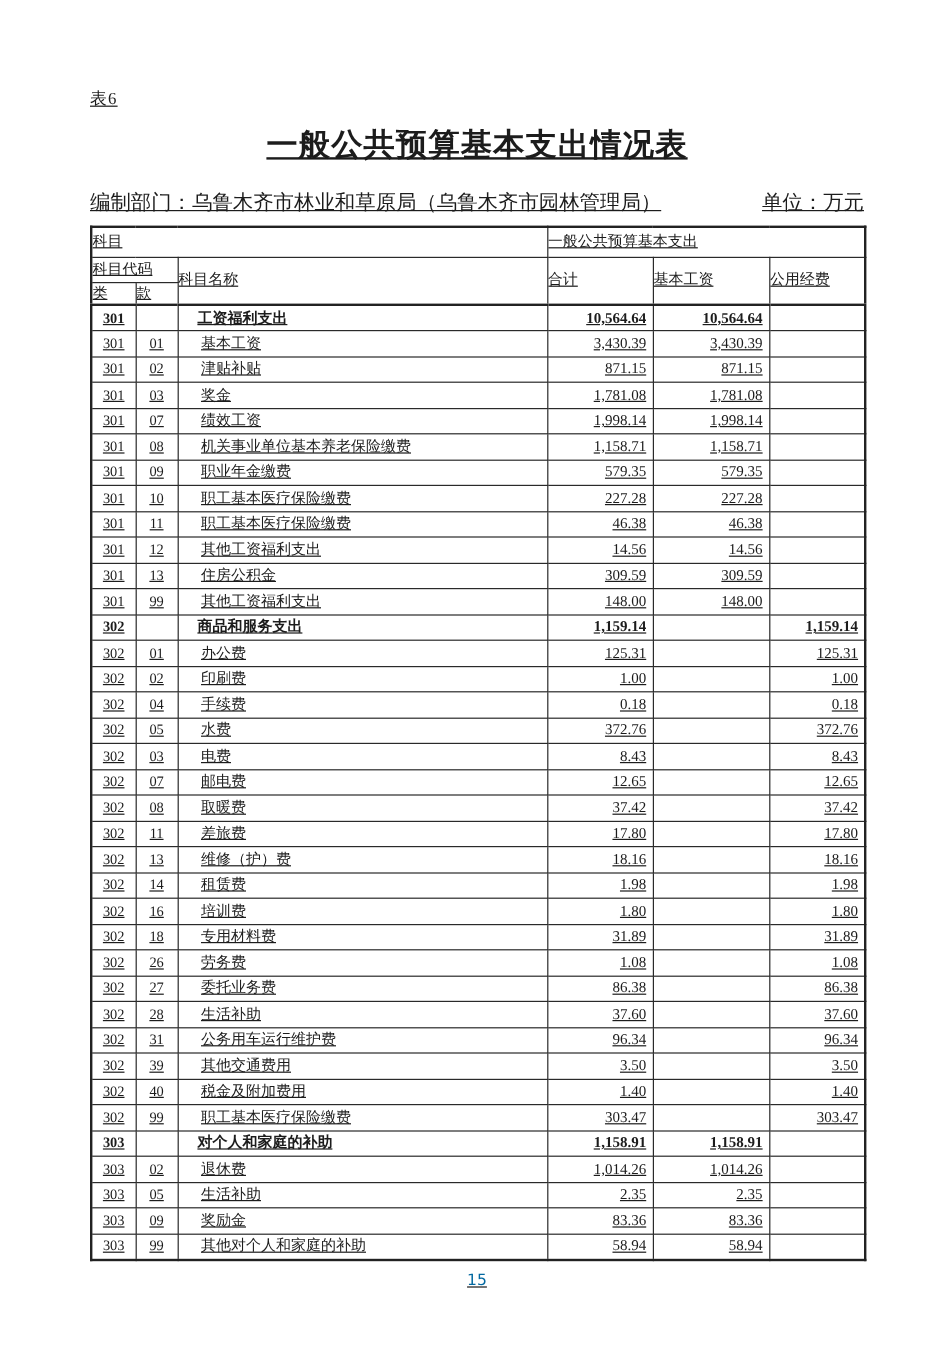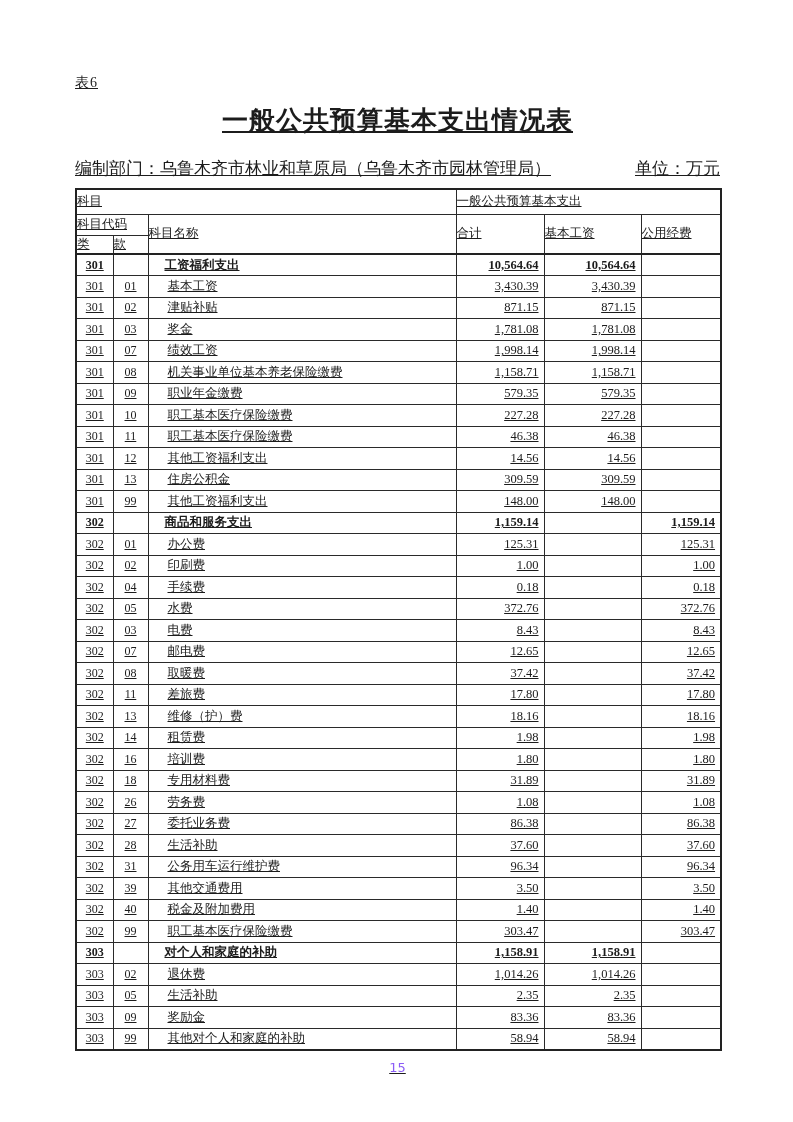--- a/index.html
+++ b/index.html
@@ -61,21 +61,21 @@
   tbody td.c-name { text-align: left; padding-left: 19px; }
   tbody td.c-num  { text-align: right; padding-right: 5px; font-size: 12.5px; }
   tbody tr.group td { font-weight: bold; }
   tbody tr.group td.c-name { padding-left: 16px; }
 
   .page-number {
     text-align: center;
     margin-top: 9px;
     font-family: "DejaVu Sans", "Liberation Sans", sans-serif;
     font-size: 13px;
-    color: #8b5cf6;
+    color: #0369a1;
   }
 </style>
 </head>
 <body>
 
 <div class="sheet">
 
   <div class="table-label">表6</div>
 
   <div class="doc-title">一般公共预算基本支出情况表</div>

